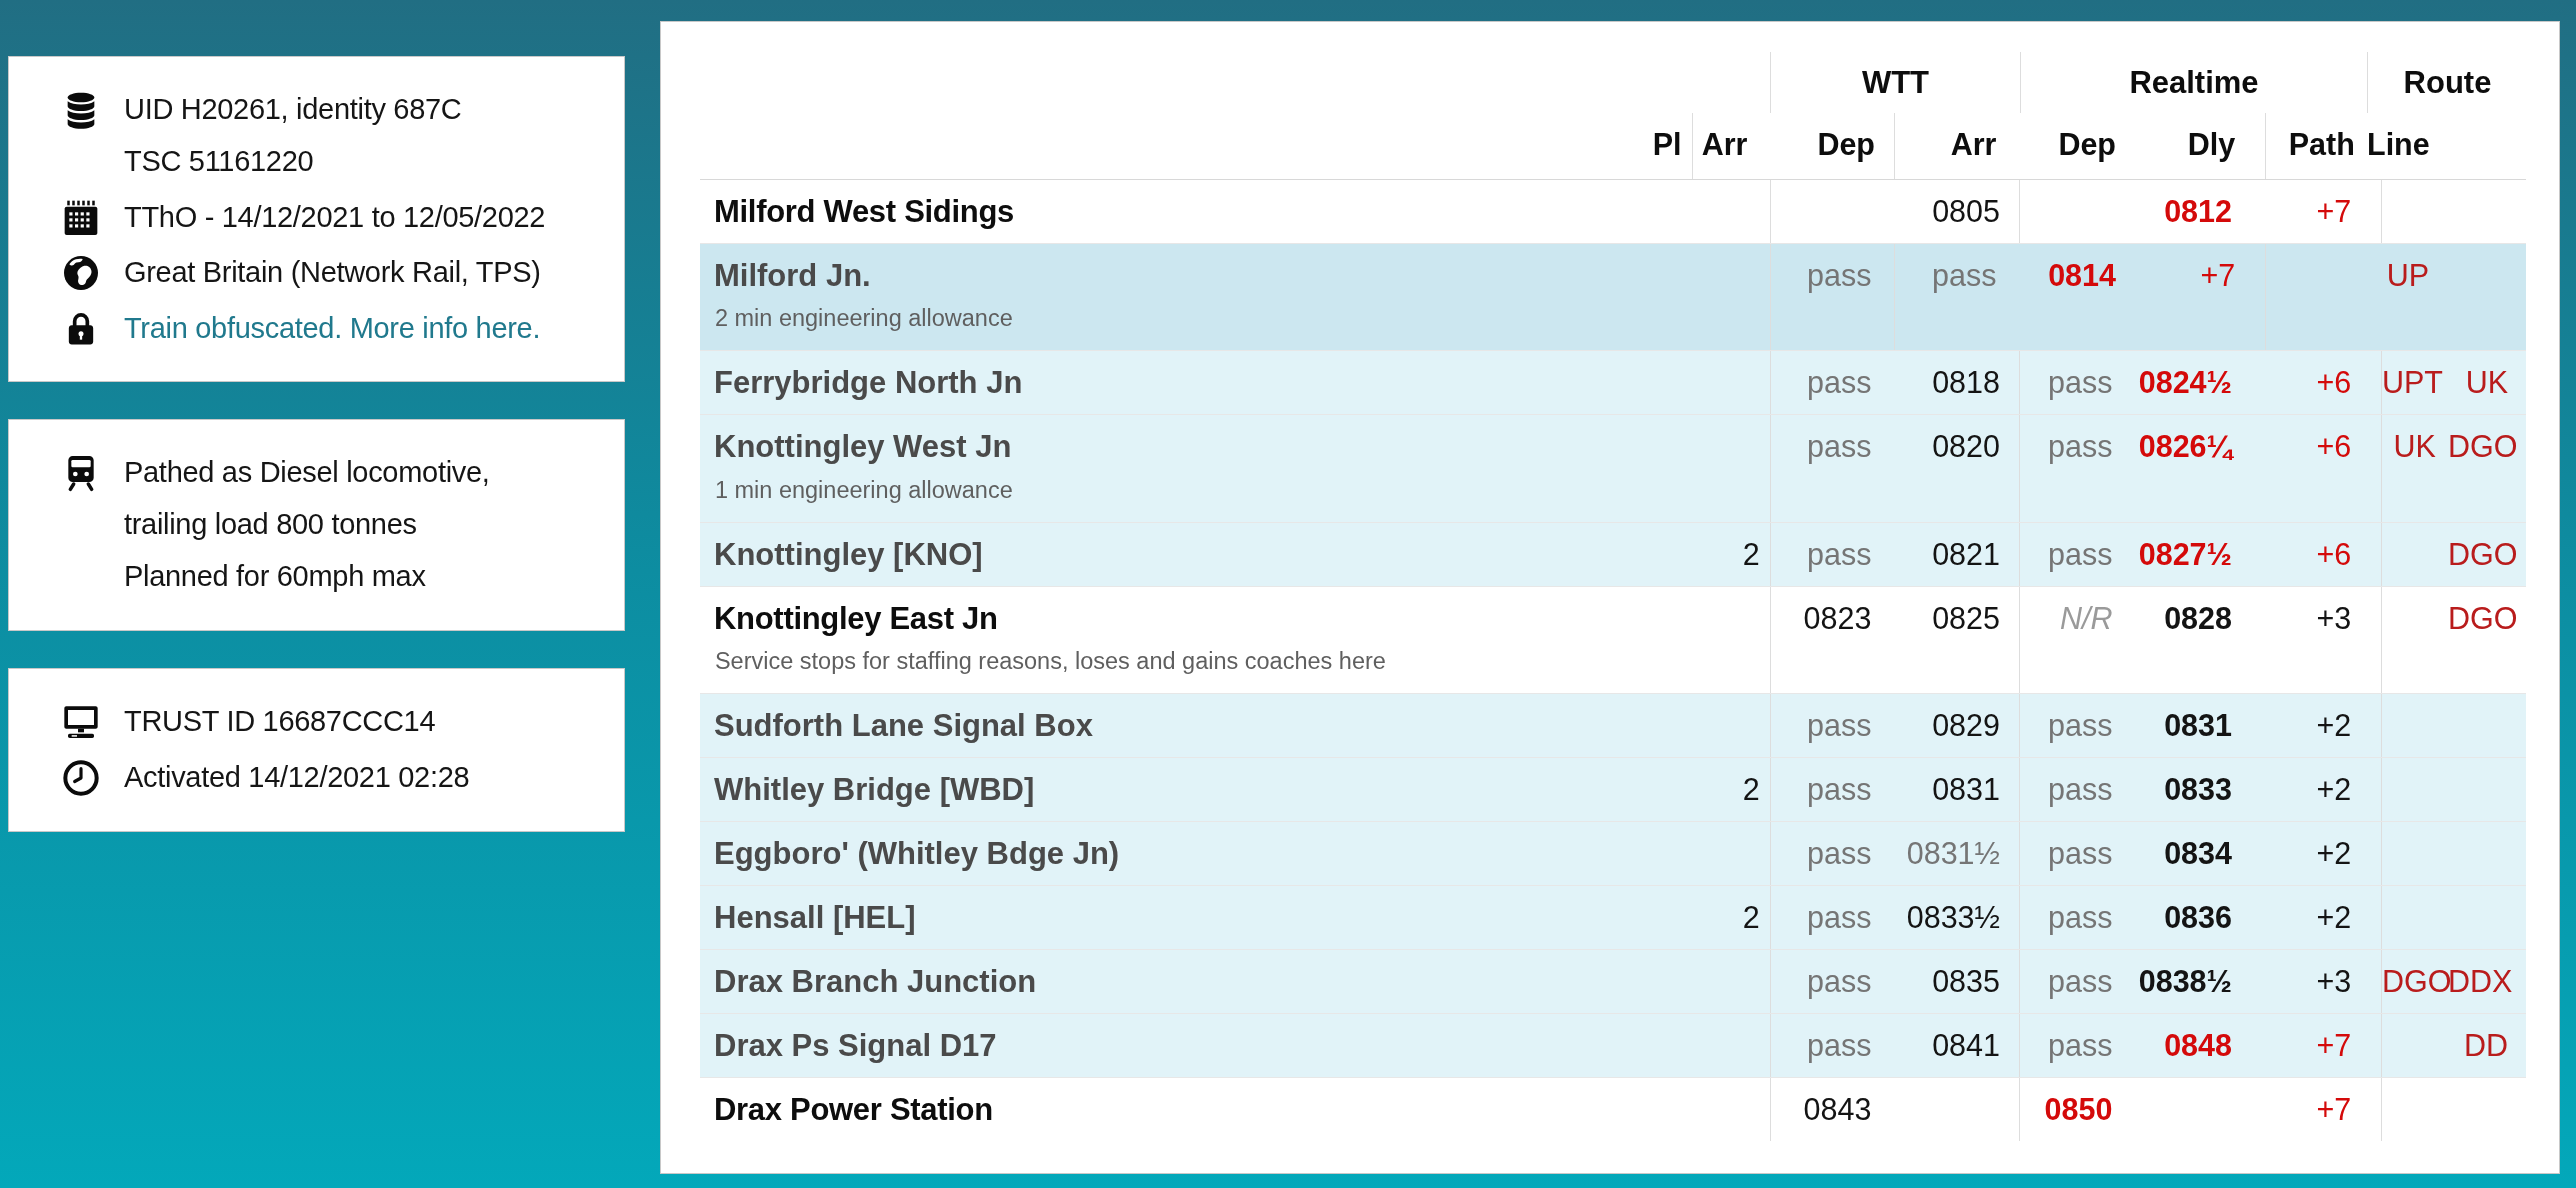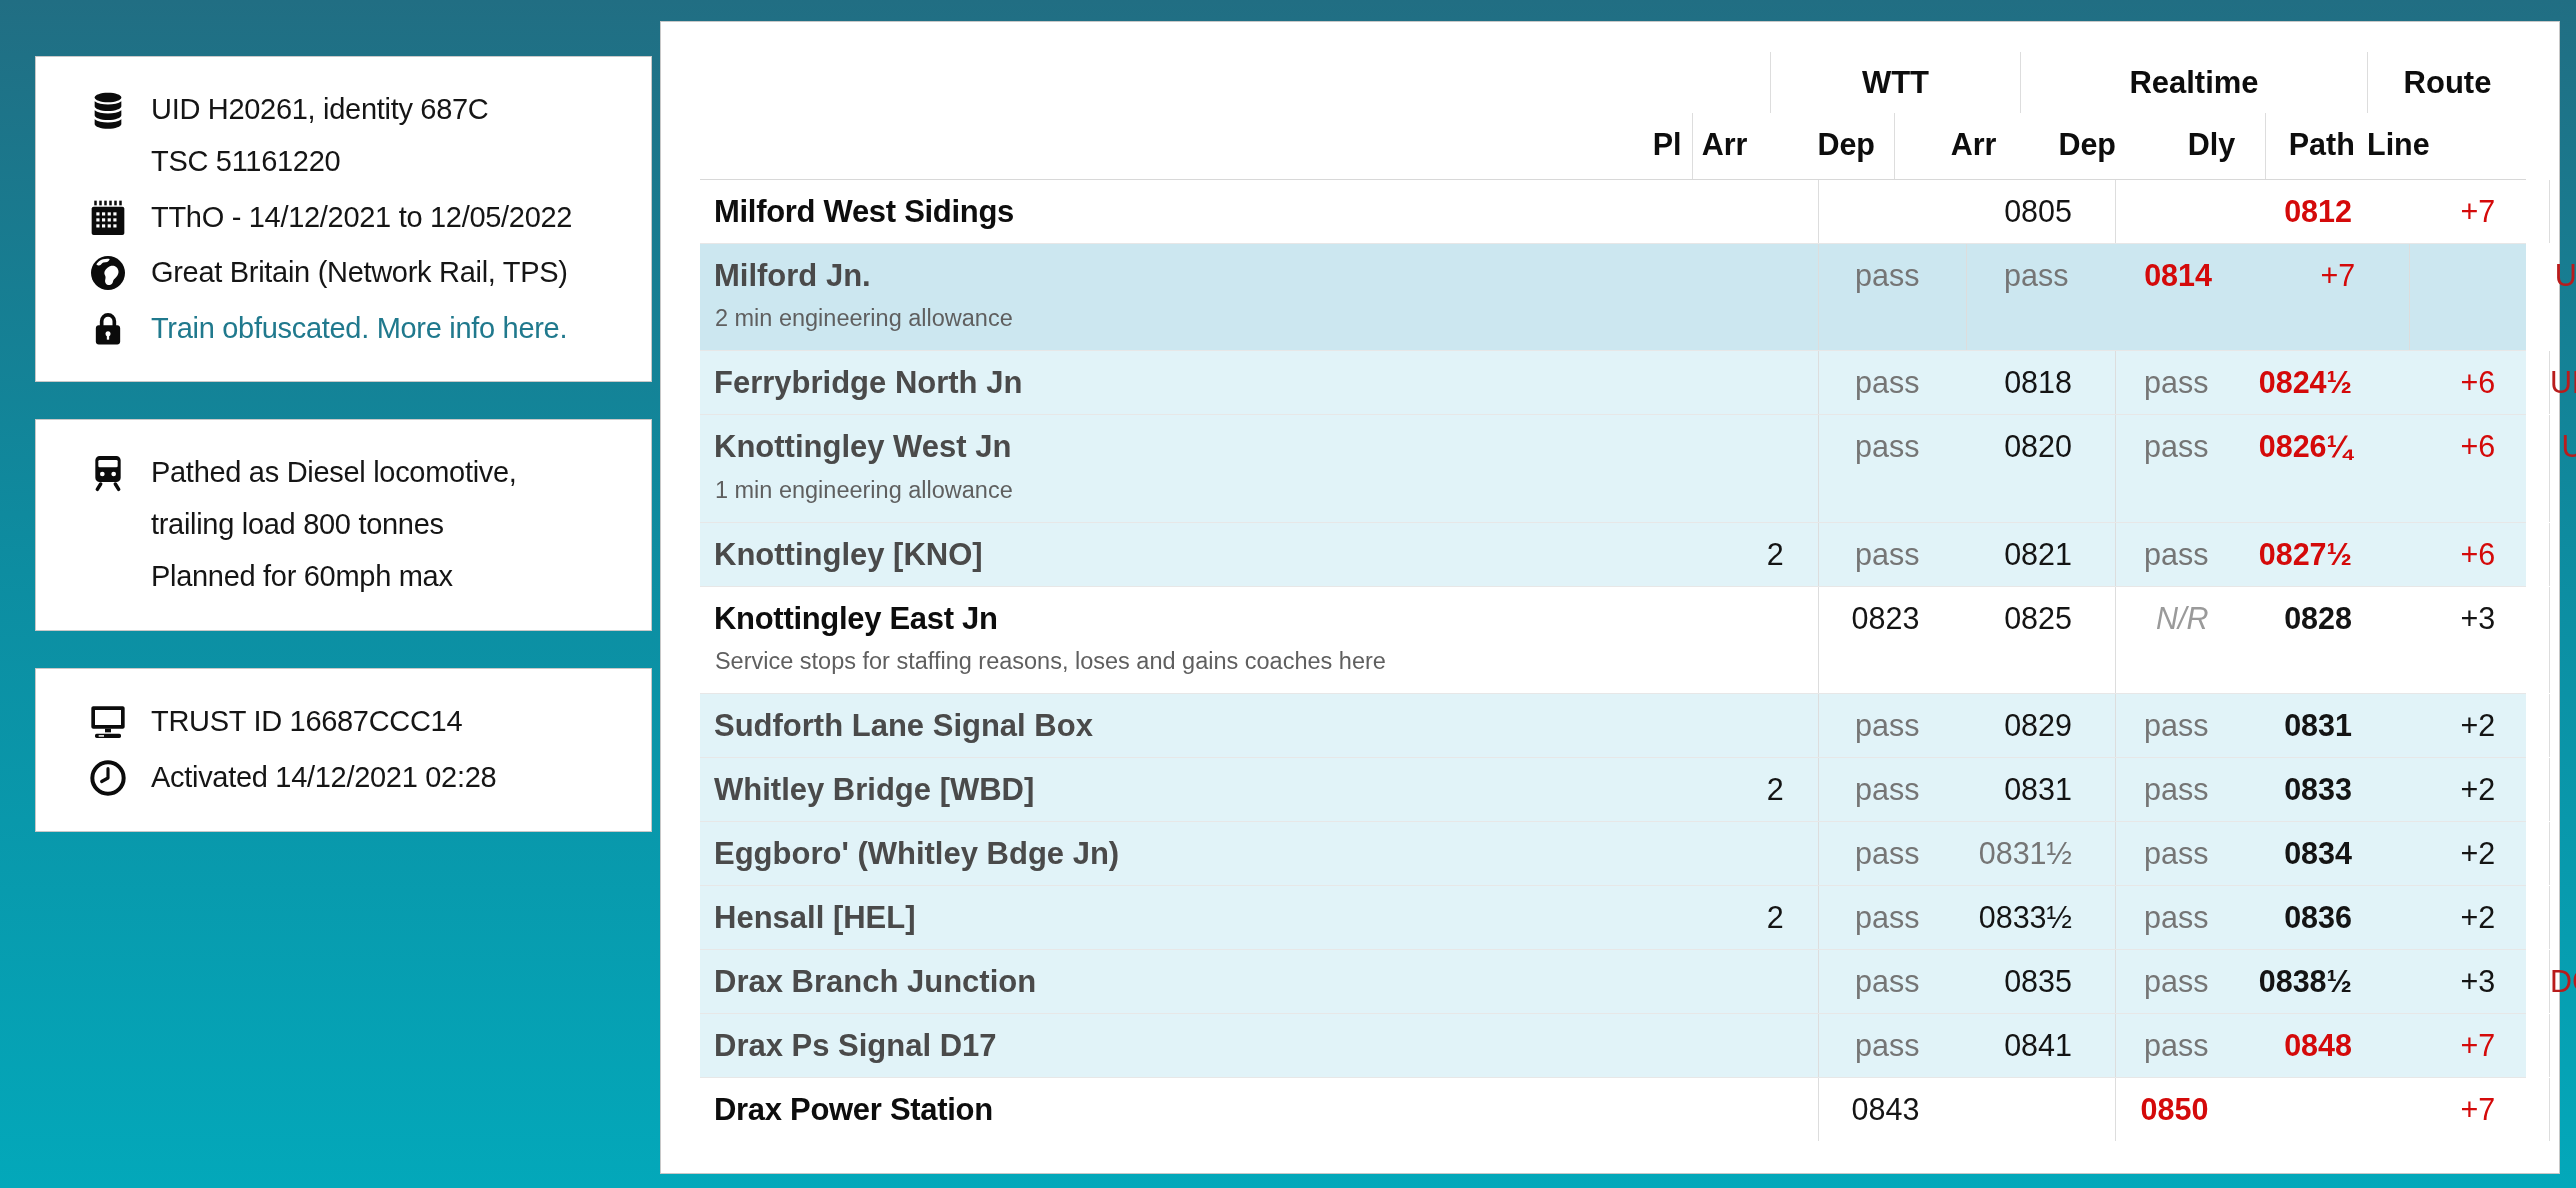--- a/index.html
+++ b/index.html
@@ -3,21 +3,21 @@
 <meta charset="utf-8">
 <style>
   html,body{margin:0;padding:0;}
   body{
     width:2576px;height:1188px;overflow:hidden;position:relative;
     background:linear-gradient(180deg,#216e83 0%,#0d8da1 48%,#03a8ba 100%);
     font-family:"Liberation Sans","DejaVu Sans",sans-serif;
     -webkit-font-smoothing:antialiased;
   }
   
-  .sidebar{position:absolute;left:0;top:0;width:660px;height:1188px;padding:56px 0 0 35px;box-sizing:border-box;}
+  .sidebar{position:absolute;left:0;top:0;width:660px;height:1188px;padding:56px 0 0 8px;box-sizing:border-box;}
   .card{
     width:617px;background:#ffffff;border:1.7px solid #c8c8c8;box-sizing:border-box;
     padding:26px 22.6px 24.4px 52px;margin-bottom:37px;
   }
   .entry{display:flex;align-items:flex-start;margin-bottom:3.5px;}
   .entry-icon{width:42px;flex:0 0 42px;margin-top:7px;color:#0b0b0b;}
   .entry-icon svg{width:40px;height:40px;display:block;}
   .entry-text{margin-left:21px;min-width:0;}
   .entry-line{
     font-size:29px;line-height:52px;color:#151515;letter-spacing:-0.3px;white-space:nowrap;
@@ -40,21 +40,21 @@
   .c-loc{padding-left:14px;text-align:left;}
   .c-pl{padding-right:10.4px;}
   .c-wtt-arr{border-left:1.7px solid #dddddd;padding-right:22.6px;}
   .c-wtt-dep{padding-right:19px;}
   .c-rt-arr{border-left:1.7px solid #dddddd;padding-right:22.6px;}
   .c-rt-dep{padding-right:19px;}
   .c-dly{padding-right:15.7px;}
   .c-path{border-left:1.7px solid #dddddd;padding-right:12.2px;margin-left:14px;}
   .c-line{padding-right:19px;}
   
-  .row{min-height:63px;border-bottom:1.7px solid #e7e7e7;gap:24px;}
+  .row{min-height:63px;border-bottom:1.7px solid #e7e7e7;}
   .row:last-child{border-bottom:none;}
   .bg-plain{background:#ffffff;}
   .bg-pass{background:#e1f3f8;}
   .bg-highlight{background:#cce7f0;}
   .loc-name{font-size:31px;line-height:63px;white-space:nowrap;}
   .name-stop{color:#0d0d0d;font-weight:700;letter-spacing:-0.3px;}
   .name-pass{color:#4a4a4a;font-weight:700;}
   .loc-note{font-size:23.5px;line-height:26px;color:#5f5f5f;padding:0 0 19px 0.9px;margin-top:-1.7px;white-space:nowrap;}
   
   .t-pass{color:#757575;}

